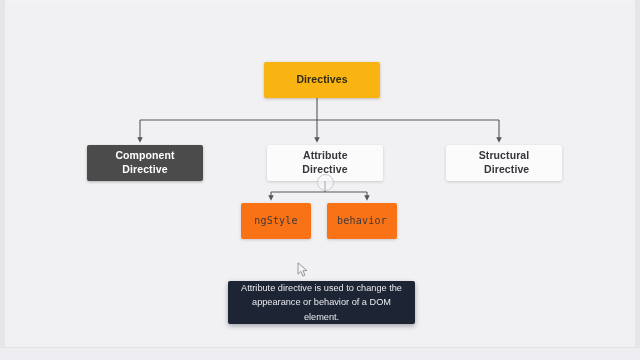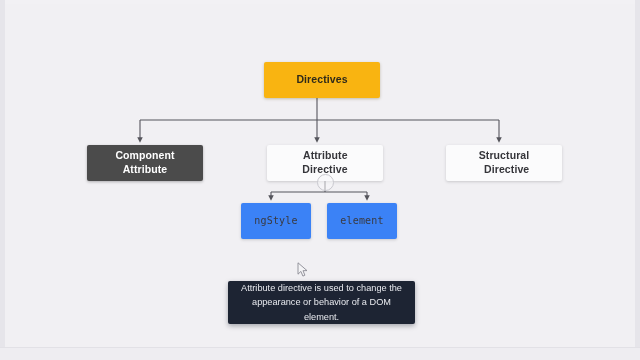--- a/index.html
+++ b/index.html
@@ -85,21 +85,21 @@
     background: #4b4b4b;
     color: #ffffff;
     box-shadow: 0 1px 3px rgba(0,0,0,.28);
   }
   .node-light {
     background: #fbfbfc;
     color: #35353a;
     box-shadow: 0 1px 3px rgba(60,60,70,.22);
   }
   .node-code {
-    background: #3b82f6;
+    background: #f97316;
     color: #3a3a40;
     font-family: "DejaVu Sans Mono", "Liberation Mono", monospace;
     font-size: 10px;
     font-weight: normal;
     letter-spacing: .2px;
     box-shadow: 0 1px 3px rgba(60,60,70,.22);
   }
   .node .label {
     pointer-events: none;
     white-space: pre-line;
@@ -184,41 +184,41 @@
         <path d="M362,188 L362,194" marker-end="url(#arrow)"></path>
       </g>
     </svg>
 
     <div id="node-directives" class="node node-root">
       <span class="label">Directives</span>
     </div>
 
     <div id="node-component" class="node node-dark">
       <span class="label">Component
-Attribute</span>
+Directive</span>
     </div>
 
     <div id="node-attribute" class="node node-light">
       <span class="label">Attribute
 Directive</span>
     </div>
 
     <div class="handle"></div>
 
     <div id="node-structural" class="node node-light">
       <span class="label">Structural
 Directive</span>
     </div>
 
     <div id="node-ngstyle" class="node node-code">
       <span class="label">ngStyle</span>
     </div>
 
     <div id="node-ngclass" class="node node-code">
-      <span class="label">element</span>
+      <span class="label">behavior</span>
     </div>
 
     <div id="tooltip">
       <span class="tip-text">Attribute directive is used to change the
 appearance or behavior of a DOM element.</span>
     </div>
 
     <svg id="cursor" viewBox="0 0 12 16" xmlns="http://www.w3.org/2000/svg">
       <path d="M1,0.8 L1,12.2 L3.9,9.4 L5.9,14.1 L7.9,13.2 L6,8.7 L10,8.6 z" fill="#f4f4f6" stroke="#8a8a93" stroke-width="0.9" stroke-linejoin="round"></path>
     </svg>

